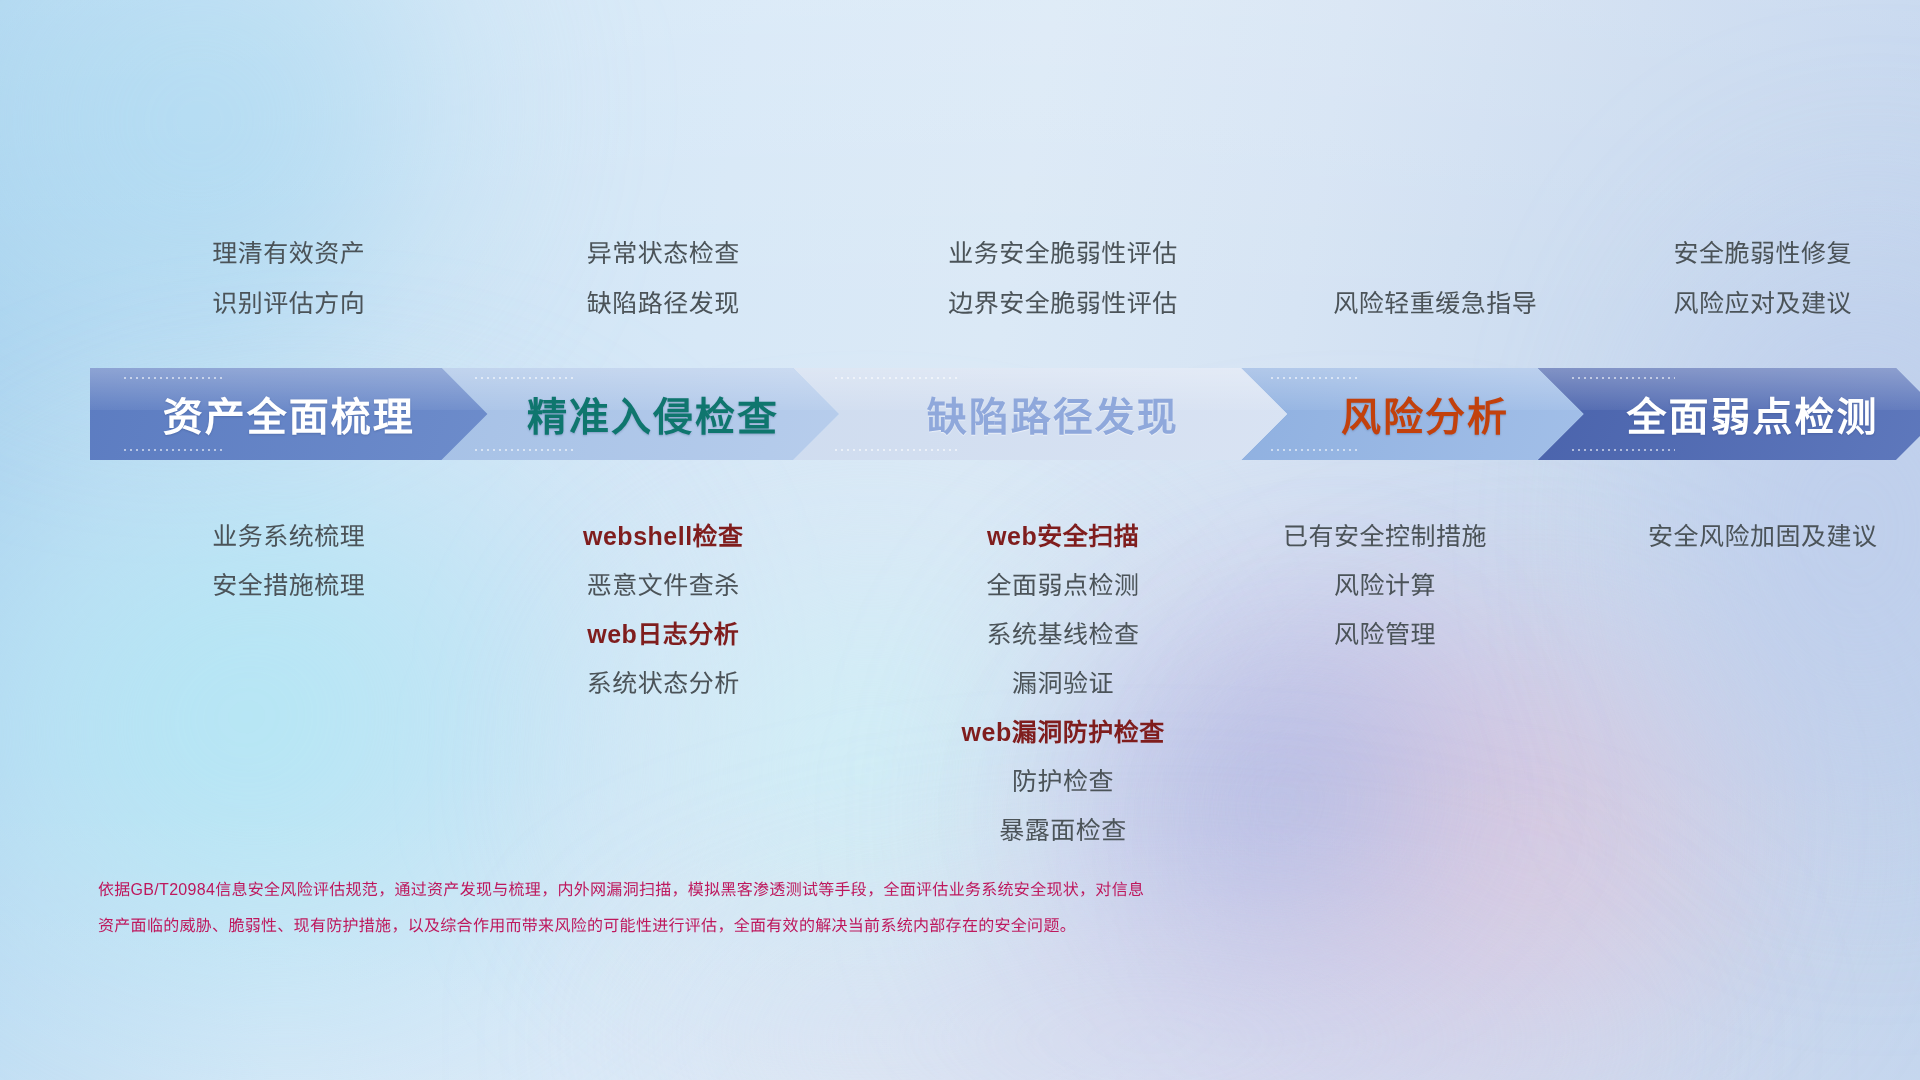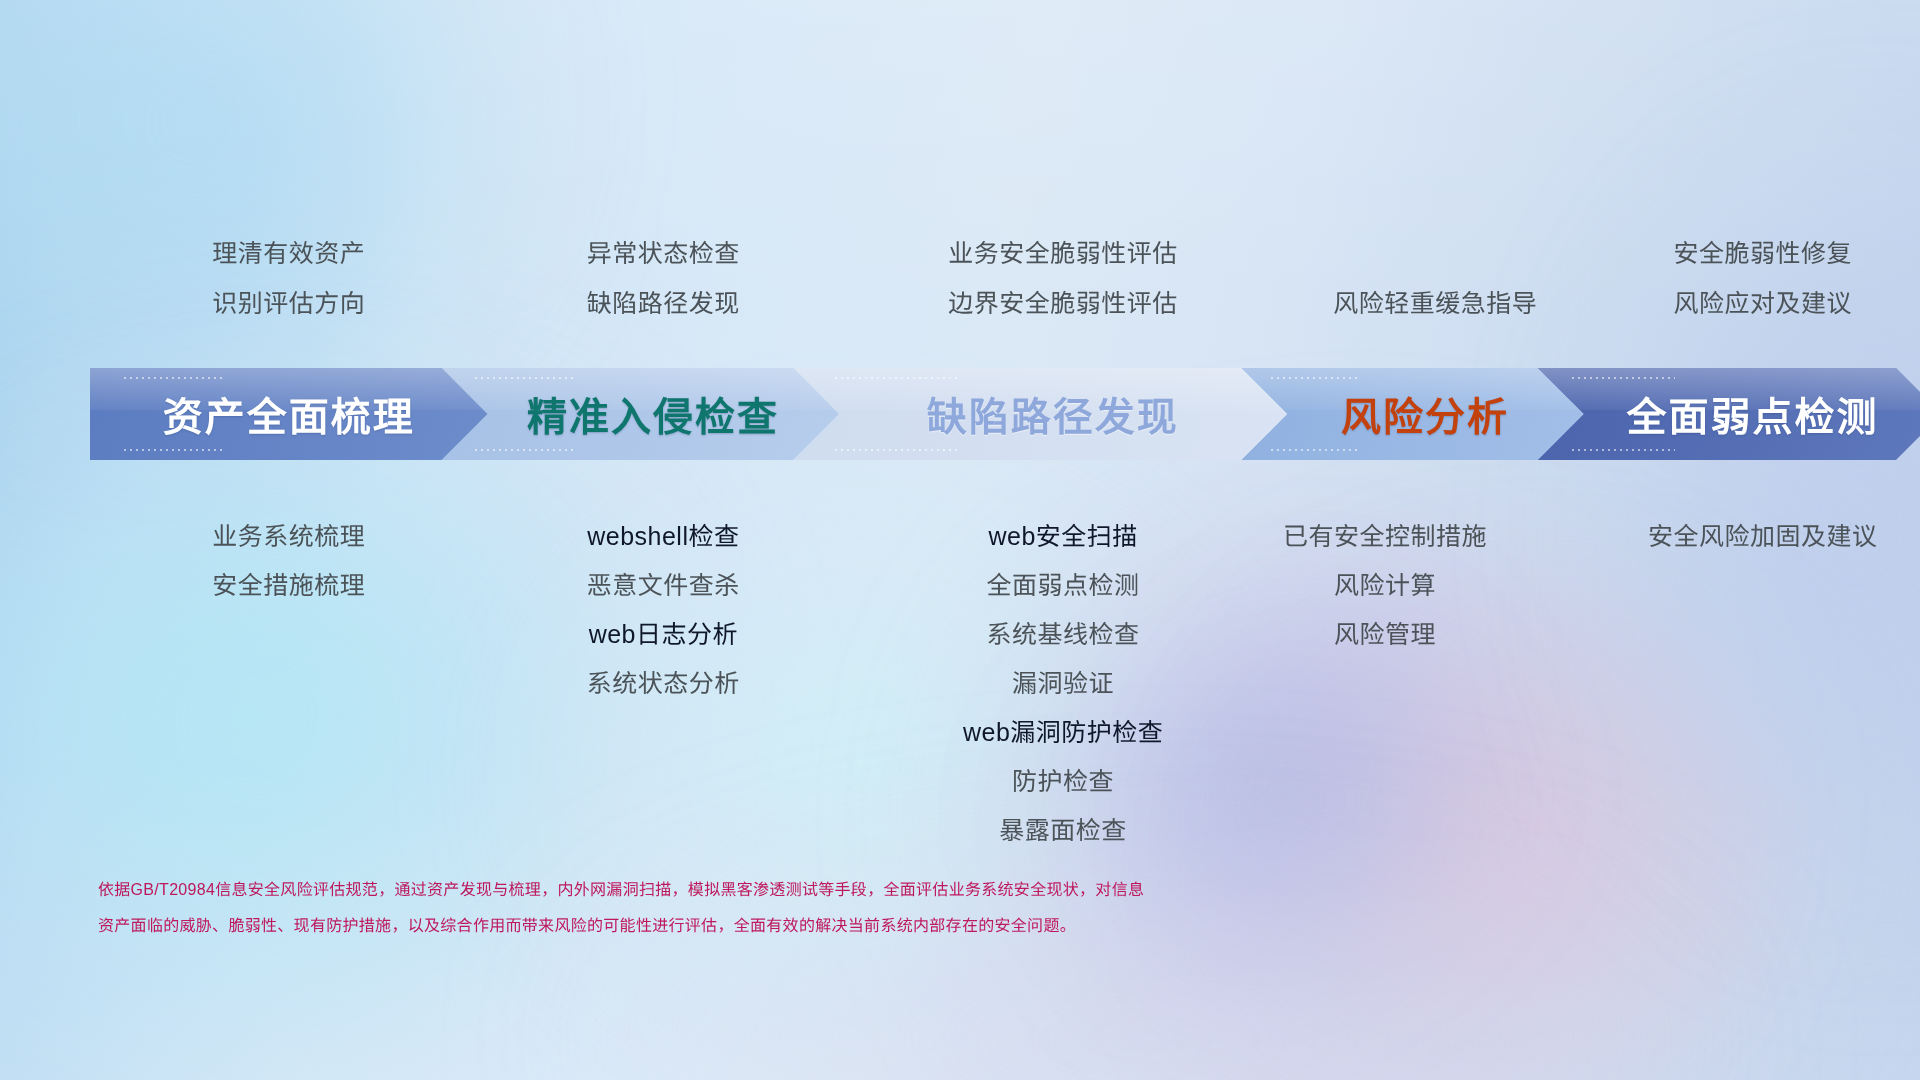--- a/index.html
+++ b/index.html
@@ -110,22 +110,22 @@
   
   #bottom-details { top: 512px; }
   #bottom-details .col .detail {
     font-size: 25px;
     line-height: 49px;
     color: #4b5358;
     letter-spacing: 0.5px;
     white-space: nowrap;
   }
   #bottom-details .col .detail.strong {
-    font-weight: normal;
-    color: #0f172a;
+    font-weight: bold;
+    color: #7f1d1d;
   }
 
   
   #banner {
     position: absolute;
     left: 90px;
     top: 368px;
     width: 1760px;
     height: 92px;
   }

